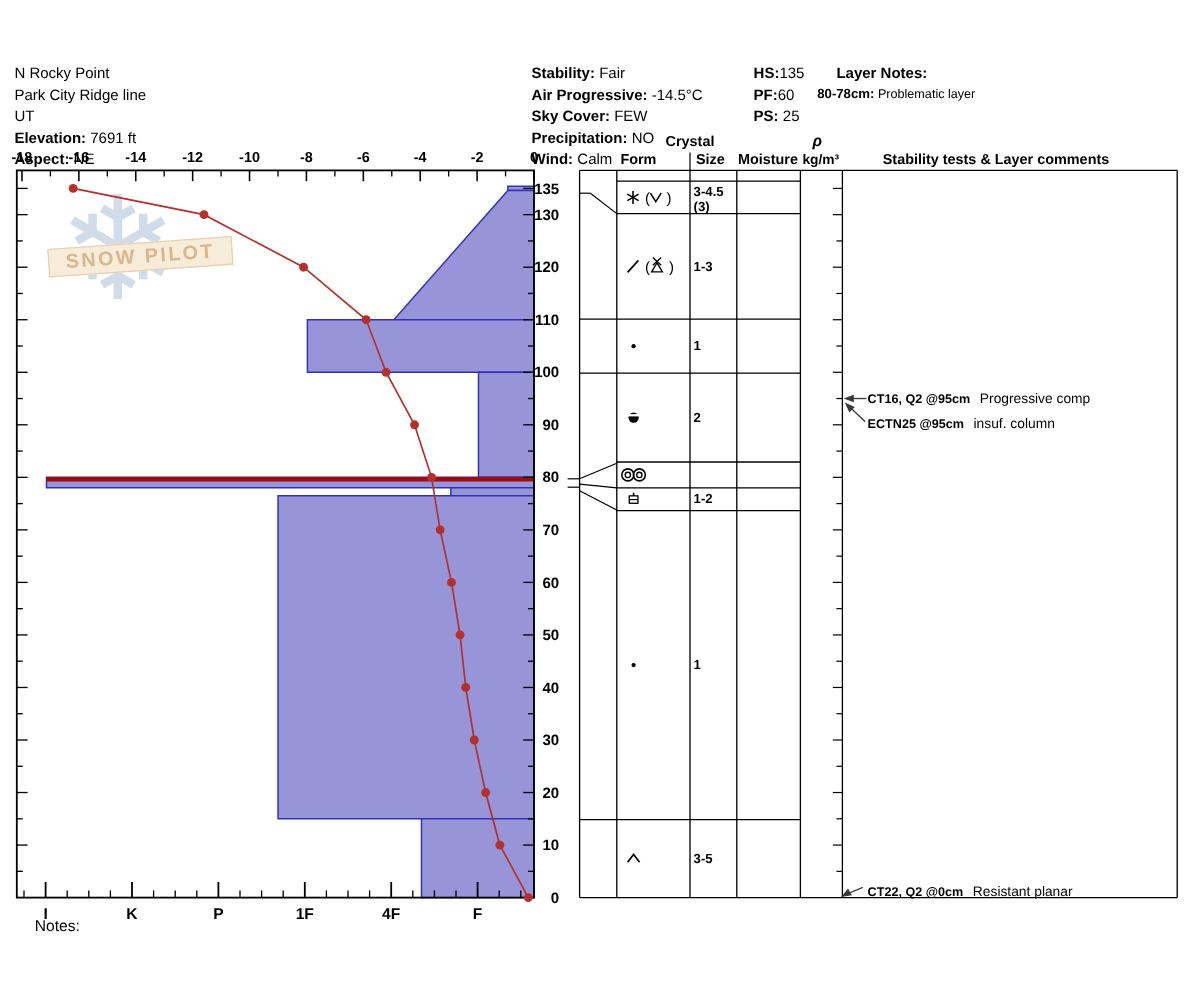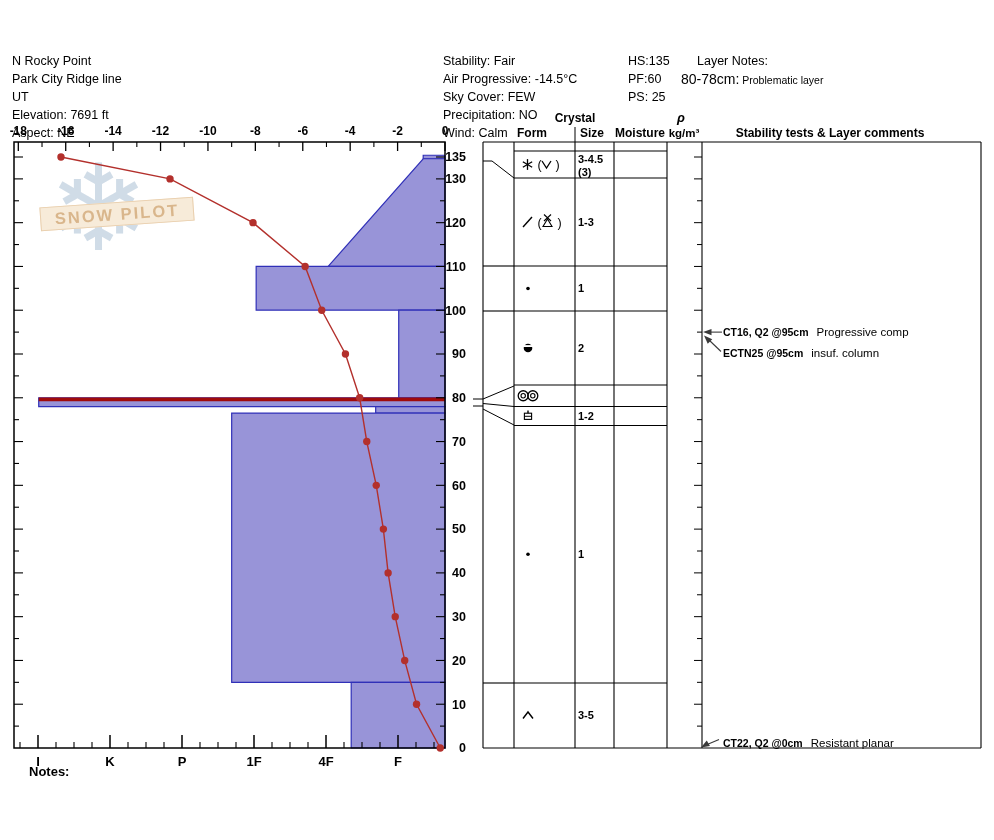--- a/index.html
+++ b/index.html
@@ -1,32 +1,32 @@
 <!DOCTYPE html>
 <html><head>
 <meta charset="utf-8">
 <style>
   html,body{margin:0;padding:0;background:#fff;}
   body{font-family:"Liberation Sans","DejaVu Sans",sans-serif;color:#000;}
   .stage{position:relative;width:994px;height:840px;background:#fff;overflow:hidden;}
   .hcol{position:absolute;top:4px;font-size:12.5px;line-height:18px;white-space:nowrap;margin-top:48px;}
-  .hcol b{font-weight:normal;}
+  .hcol b{font-weight:bold;}
   .hline{display:block;}
   .specifics{position:absolute;left:12px;top:95px;font-size:12.5px;white-space:nowrap;}
   .specifics .small{font-size:11px;}
   .layer-note-line{font-size:10.5px;}
-  .layer-note-line b{font-size:14px;}
+  .layer-note-line b{font-size:11px;}
   .ln-label{margin-left:16px;}
   .watermark{position:absolute;left:0;top:0;}
   .flake{position:absolute;left:48px;top:148px;font-size:120px;line-height:1;color:#ccd9e5;opacity:.9;}
   .wm-band{position:absolute;left:40px;top:202px;width:152px;height:22px;transform:rotate(-4deg);
      background:#f7ebd9;border:1.5px solid #e9cfae;color:#d9b68c;font-weight:bold;font-size:16.5px;
      letter-spacing:2px;text-align:center;line-height:22px;}
   svg.chart{position:absolute;left:0;top:0;}
-  .notes{position:absolute;left:13px;top:764px;font-size:13px;font-weight:bold;padding-left:16px;}
+  .notes{position:absolute;left:13px;top:764px;font-size:13px;font-weight:normal;padding-left:16px;}
 </style>
 </head>
 <body>
 
 <div class="stage">
 
   <div class="watermark">
     <span class="flake">❄</span>
     <span class="wm-band">
       <span>SNOW PILOT</span>

